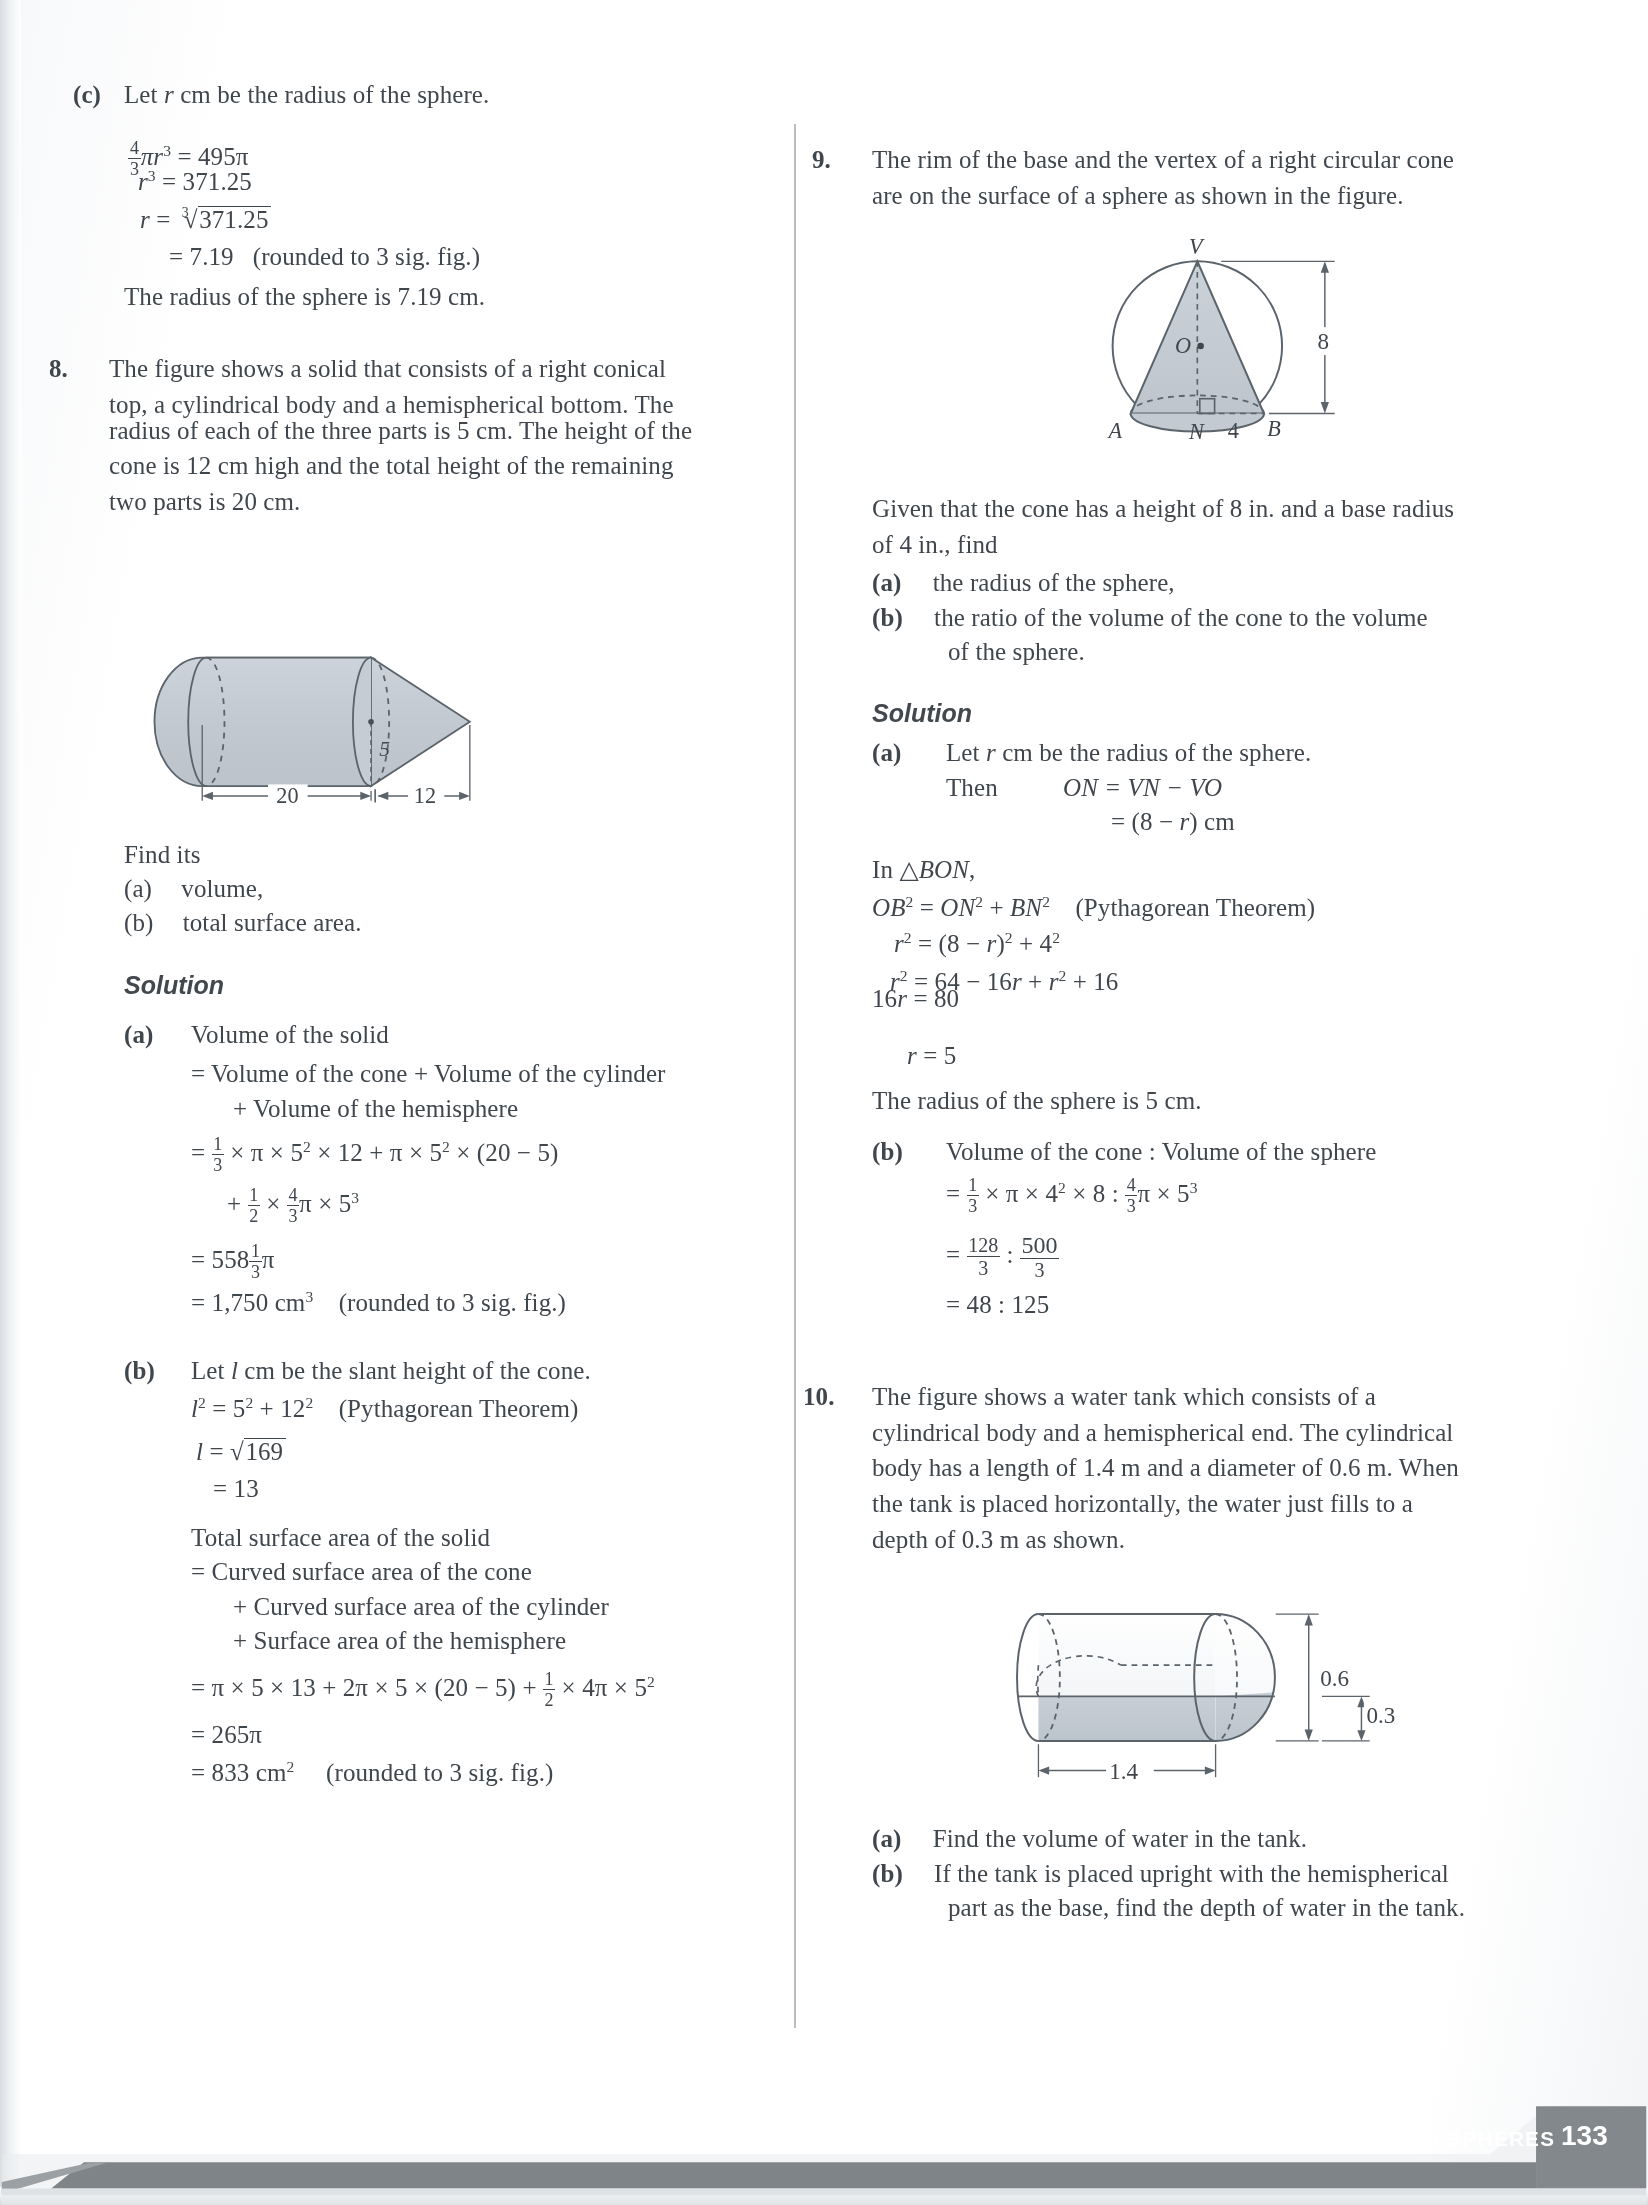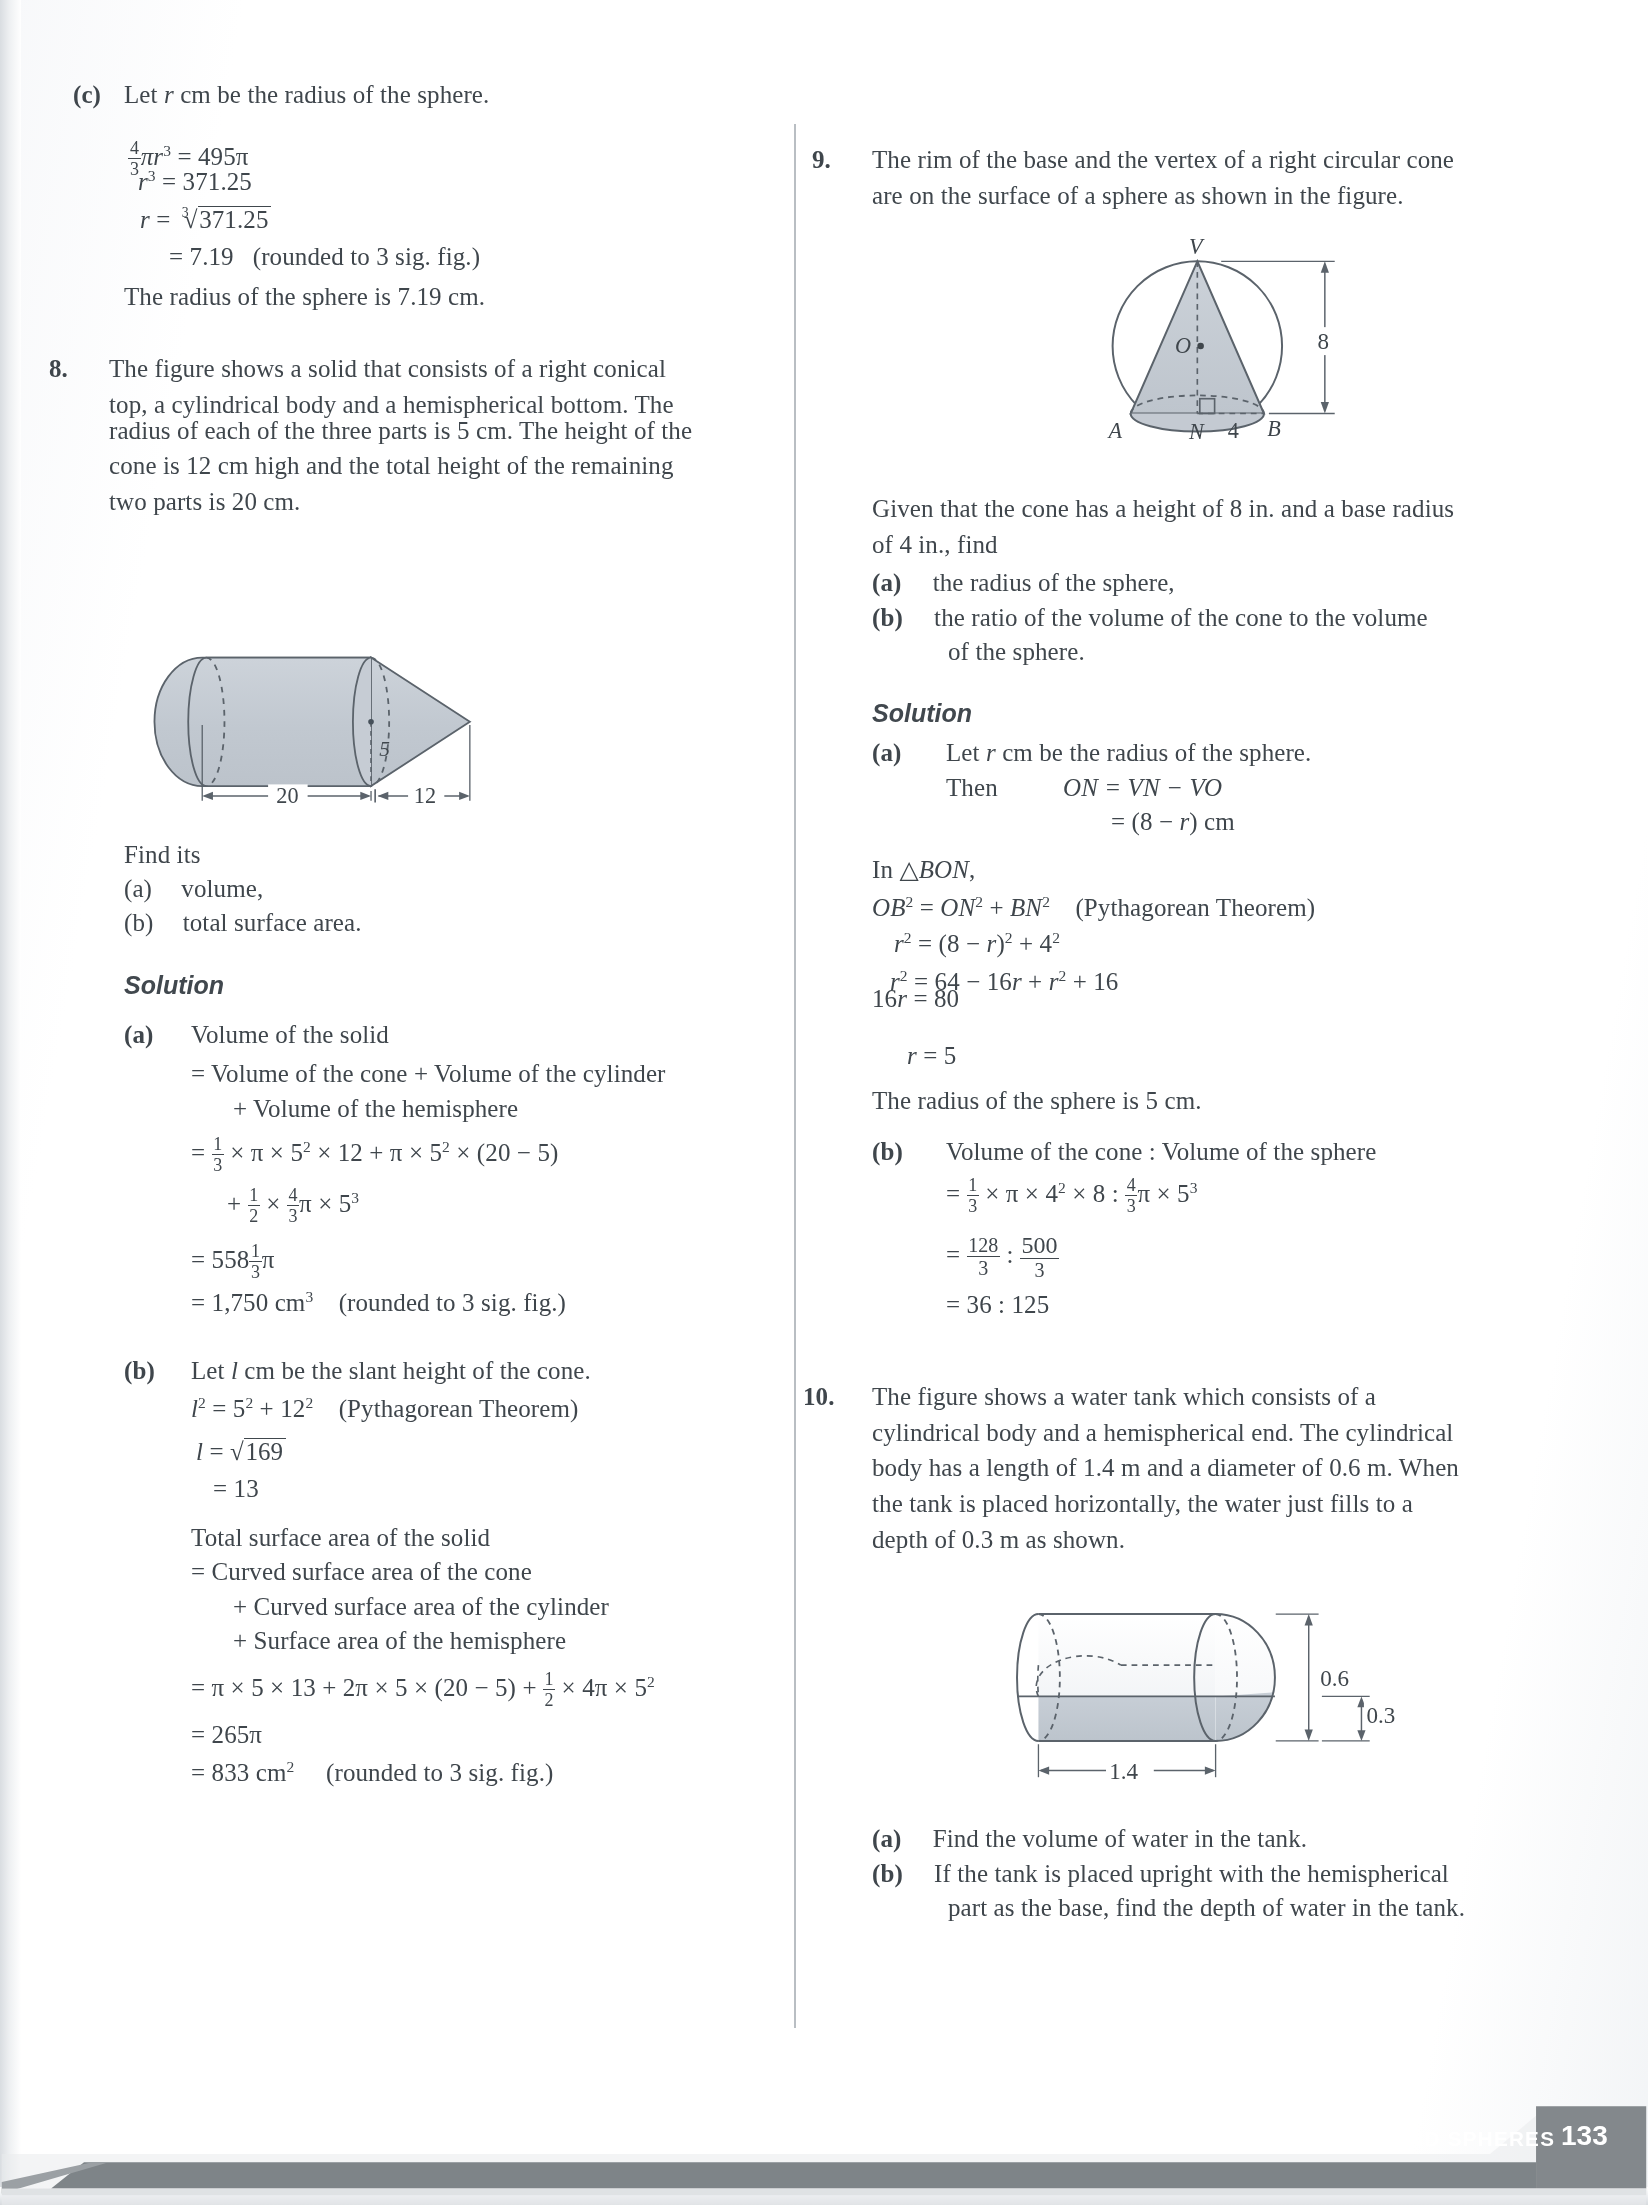--- a/index.html
+++ b/index.html
@@ -375,21 +375,21 @@
 
 <div class="blk" style="left:946px;top:1177px;">
   <span class="t">= <span class="frac"><span class="num">1</span><span class="bar"></span><span class="den">3</span></span> <span>× π × 4</span><sup>2</sup> <span>× 8 :</span> <span class="frac"><span class="num">4</span><span class="bar"></span><span class="den">3</span></span><span>π × 5</span><sup>3</sup></span>
 </div>
 
 <div class="blk" style="left:946px;top:1234px;">
   <span class="t">= <span class="frac"><span class="num" style="font-size:20px;">128</span><span class="bar"></span><span class="den" style="font-size:20px;">3</span></span> <span>:</span> <span class="frac"><span class="num" style="font-size:24px;">500</span><span class="bar"></span><span class="den" style="font-size:20px;">3</span></span></span>
 </div>
 
 <div class="blk" style="left:946px;top:1292px;">
-  <span class="t">= 36 : 125</span>
+  <span class="t">= 48 : 125</span>
 </div>
 
 <div class="blk" style="left:803px;top:1384px;">
   <span class="t tb">10.</span>
 </div>
 <div class="blk" style="left:872px;top:1384px;">
   <div class="t">The figure shows a water tank which consists of a</div>
   <div class="t" style="margin-top:10.7px;">cylindrical body and a hemispherical end. The cylindrical</div>
   <div class="t" style="margin-top:10.7px;">body has a length of 1.4 m and a diameter of 0.6 m. When</div>
   <div class="t" style="margin-top:10.7px;">the tank is placed horizontally, the water just fills to a</div>

